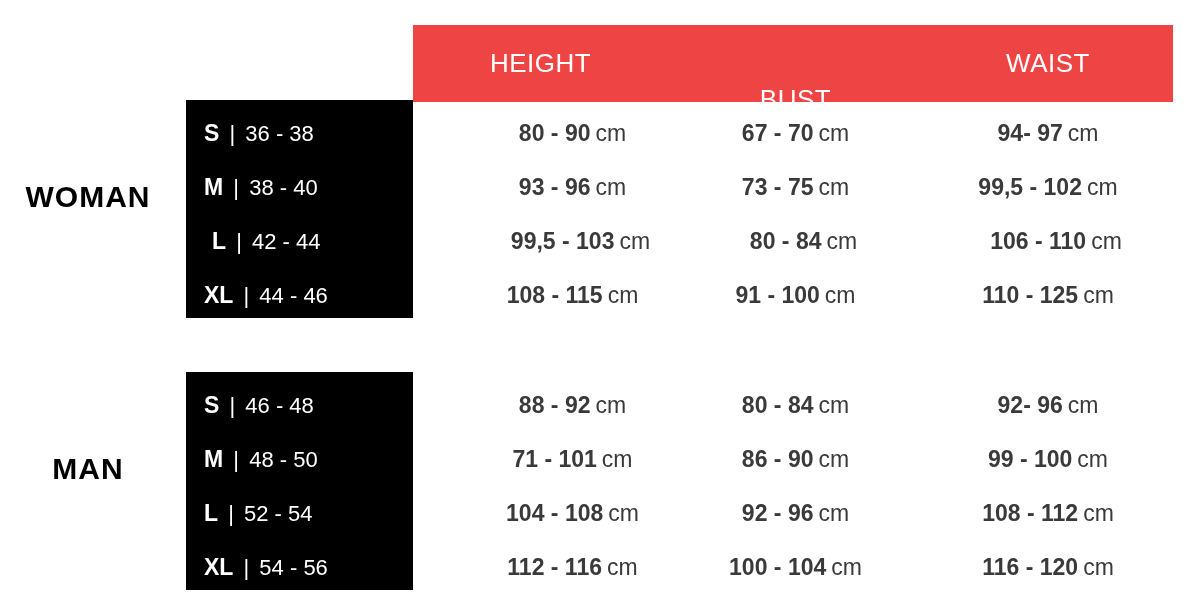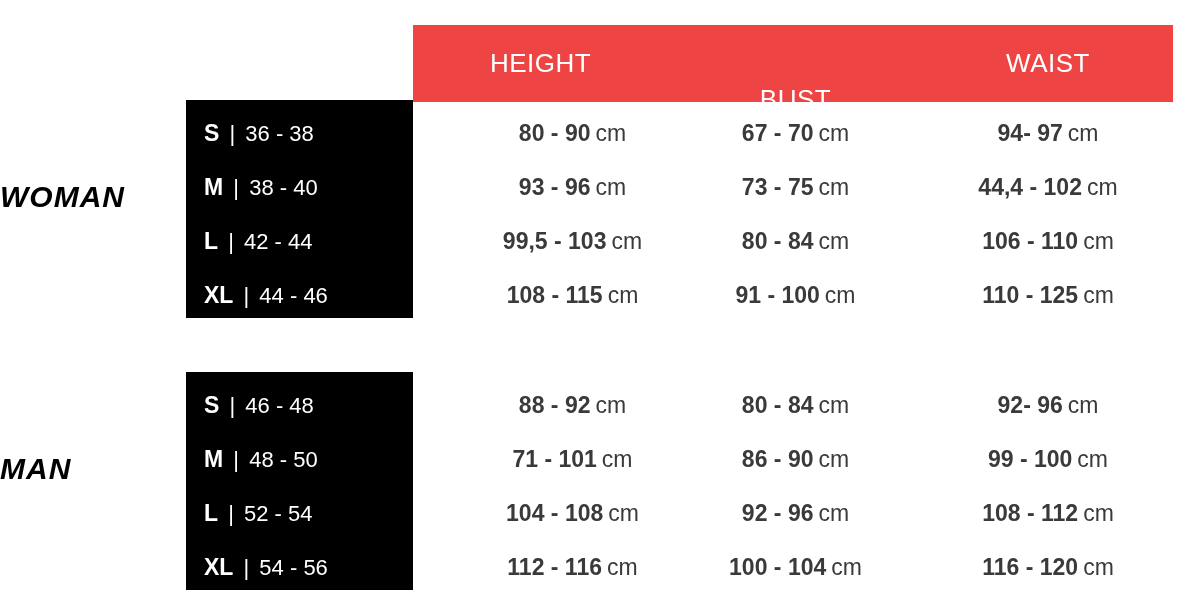--- a/index.html
+++ b/index.html
@@ -53,25 +53,24 @@
     width: 227px;
     background: #000000;
   }
   .size-block.woman { top: 100px;  height: 218px; }
   .size-block.man   { top: 372px;  height: 218px; }
 
   
   .group-label {
     position: absolute;
     font-weight: bold;
-    font-style: italic;
     font-size: 30px;
     color: #000000;
     letter-spacing: 1px;
-    text-align: left;
+    text-align: center;
   }
   .group-label.woman { left: 0px; top: 180px; width: 176px; }
   .group-label.man   { left: 0px; top: 452px; width: 176px; }
 
   
   .row {
     position: absolute;
     left: 186px;
     width: 987px;
     height: 54px;
@@ -113,21 +112,21 @@
   .row .meas .v { font-weight: bold; }
   .row .meas .u { font-weight: normal; padding-left: 5px; }
 
   .meas.m0 { left: 227px; width: 255px; padding-left: 32px; }
   .meas.m1 { left: 482px; width: 255px; }
   .meas.m2 { left: 737px; width: 250px; }
 
   
   .row.w0 { top: 106px; }
   .row.w1 { top: 160px; }
-  .row.w2 { top: 214px; }
+  .row.w2 { top: 214px; margin-left: 8px; }
   .row.w3 { top: 268px; }
   
   .row.mn0 { top: 378px; }
   .row.mn1 { top: 432px; }
   .row.mn2 { top: 486px; text-decoration: underline; }
   .row.mn3 { top: 540px; }
 </style>
 </head>
 <body>
 
@@ -168,21 +167,21 @@
       <span class="sep">|</span>
       <span class="rng">38 - 40</span>
     </div>
     <div class="meas m0">
       <span class="v">93 - 96</span><span class="u">cm</span>
     </div>
     <div class="meas m1">
       <span class="v">73 - 75</span><span class="u">cm</span>
     </div>
     <div class="meas m2">
-      <span class="v">44,4 - 102</span><span class="u">cm</span>
+      <span class="v">99,5 - 102</span><span class="u">cm</span>
     </div>
   </div>
 
   <div class="row w2">
     <div class="size-cell">
       <span class="sz">L</span>
       <span class="sep">|</span>
       <span class="rng">42 - 44</span>
     </div>
     <div class="meas m0">

